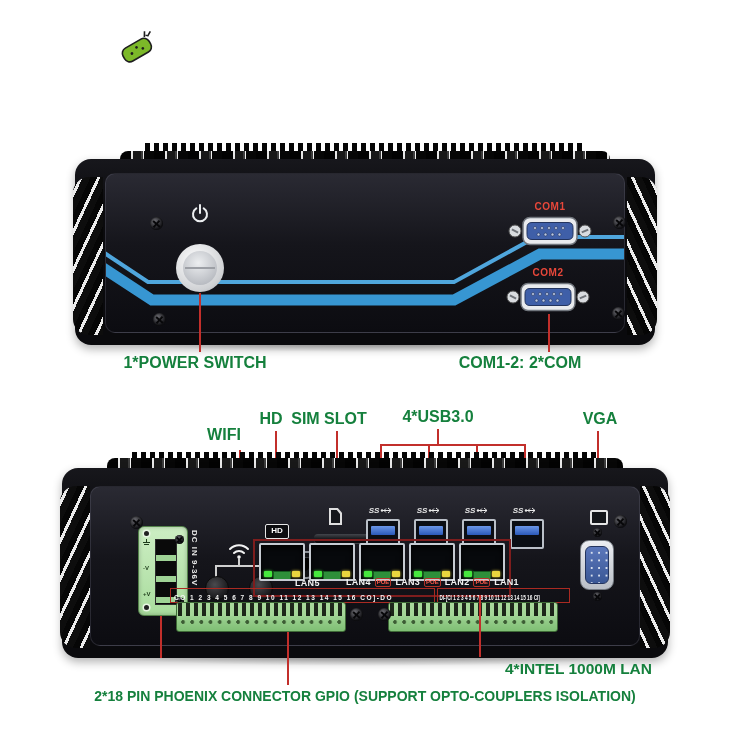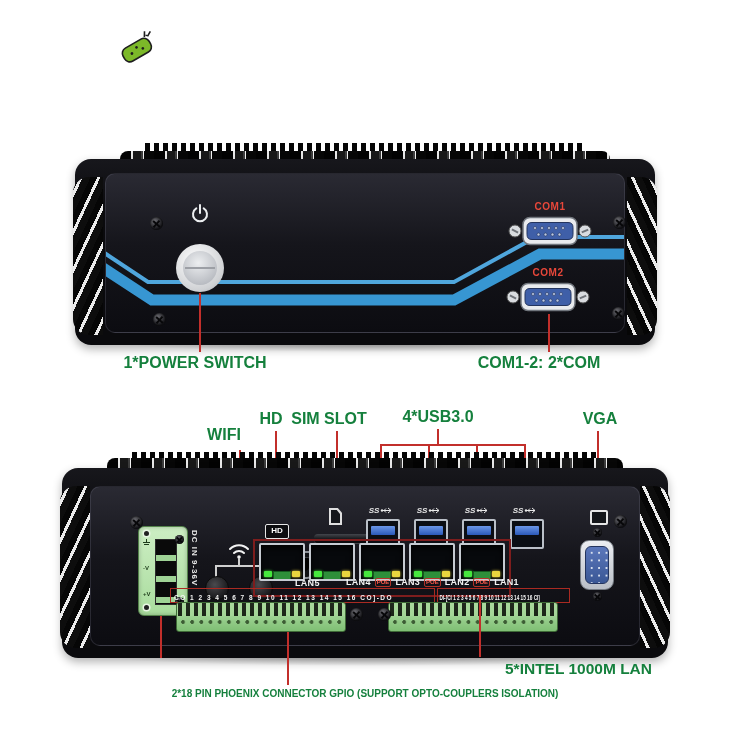--- a/index.html
+++ b/index.html
@@ -194,21 +194,21 @@
 
     <div class="screw" style="left:75px;top:74px;"></div>
     <div class="screw" style="left:538px;top:73px;"></div>
     <div class="screw" style="left:78px;top:170px;"></div>
     <div class="screw" style="left:537px;top:164px;"></div>
   </div>
 
   <div class="callout" style="left:199px;top:293px;height:59px;"></div>
   <div class="ann center" style="left:110px;top:354px;width:170px;">1*POWER SWITCH</div>
   <div class="callout" style="left:548px;top:314px;height:38px;"></div>
-  <div class="ann center" style="left:459px;top:354px;width:160px;">COM1-2: 2*COM</div>
+  <div class="ann center" style="left:440px;top:354px;width:160px;">COM1-2: 2*COM</div>
 
   <div class="ann center" style="left:184px;top:426px;width:80px;">WIFI</div>
   <div class="callout" style="left:239px;top:450px;height:92px;"></div>
   <div class="ann center" style="left:241px;top:410px;width:60px;">HD</div>
   <div class="callout" style="left:275px;top:431px;height:91px;"></div>
   <div class="ann center" style="left:279px;top:410px;width:100px;">SIM SLOT</div>
   <div class="callout" style="left:336px;top:431px;height:99px;"></div>
   <div class="ann center" style="left:378px;top:408px;width:120px;">4*USB3.0</div>
   <div class="callout" style="left:437px;top:429px;height:15px;"></div>
   <div class="callout-h" style="left:380px;top:444px;width:146px;"></div>
@@ -348,16 +348,16 @@
     <div class="screw" style="left:316px;top:156px;"></div>
 
     <div class="screw" style="left:68px;top:64px;"></div>
     <div class="screw" style="left:552px;top:63px;"></div>
   </div>
 
   <div class="callout" style="left:160px;top:616px;height:42px;"></div>
   <div class="callout" style="left:287px;top:632px;height:53px;"></div>
   <div class="callout" style="left:479px;top:595px;height:62px;"></div>
 
-  <div class="ann" style="left:505px;top:660px;font-size:15.5px;">5*INTEL 1000M LAN</div>
-  <div class="ann center" style="left:0;top:688px;width:730px;font-size:10px;">2*18 PIN PHOENIX CONNECTOR GPIO (SUPPORT OPTO-COUPLERS ISOLATION)</div>
+  <div class="ann" style="left:505px;top:660px;font-size:15.5px;">4*INTEL 1000M LAN</div>
+  <div class="ann center" style="left:0;top:688px;width:730px;font-size:14px;">2*18 PIN PHOENIX CONNECTOR GPIO (SUPPORT OPTO-COUPLERS ISOLATION)</div>
 
 </div>
 
 </body></html>

